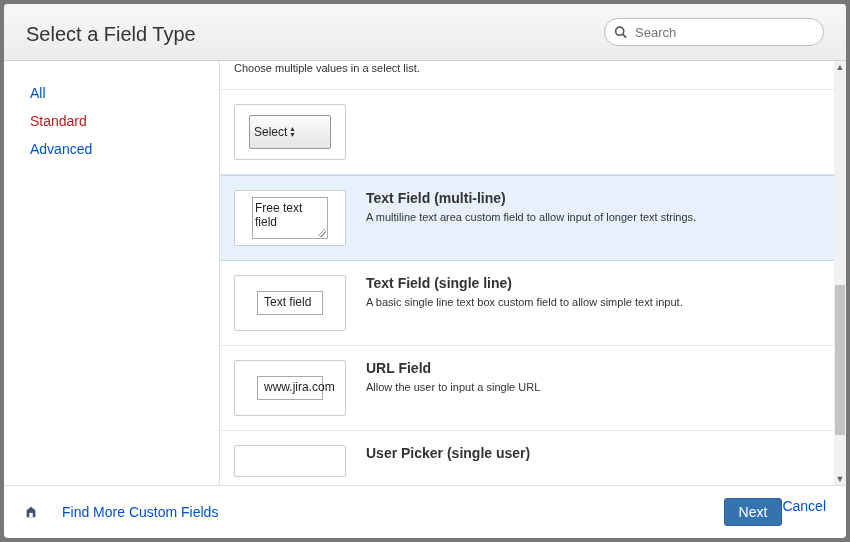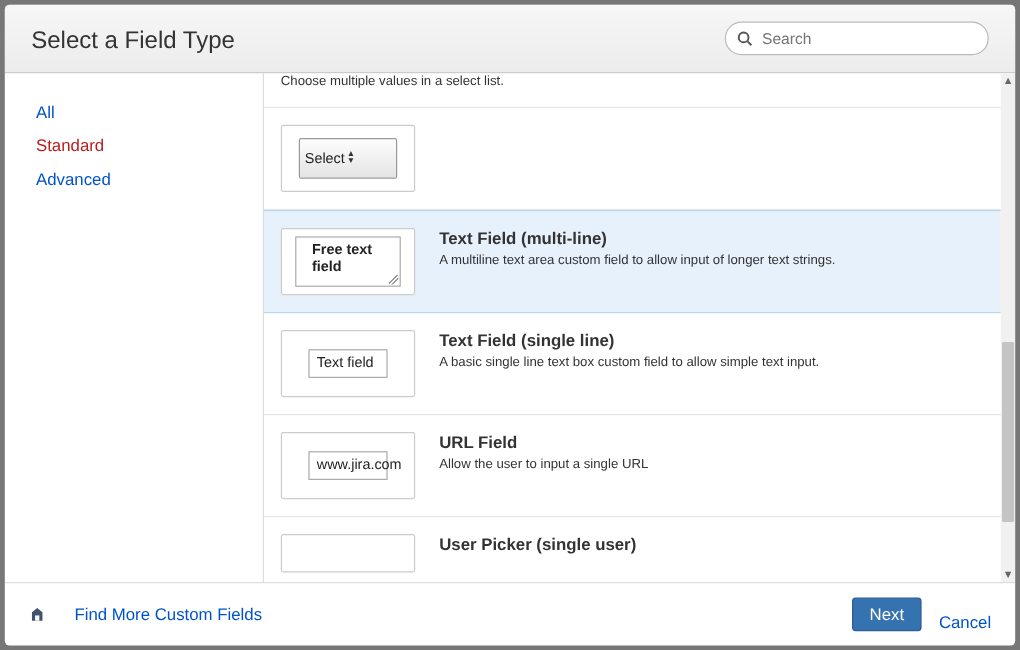--- a/index.html
+++ b/index.html
@@ -118,21 +118,21 @@
   }
   .pv-multiselect .opt { background: #dbe8f6; }
   .pv-select {
     width: 82px; height: 22px; border: 1px solid #999; border-radius: 2px;
     background: linear-gradient(#fdfdfd,#e4e4e4);
     display: flex; align-items: center; 
     padding: 16px 4px; font-size: 12px; color: #222;
   }
   .pv-select .arrows { width: 10px; display:flex; flex-direction:column; align-items:center; font-size:7px; line-height:6px; color:#333;}
   .pv-textarea {
-    width: 88px; height: 42px; border: 1px solid #aaa; background:#fff; font-size:12px; padding:3px 13px; color:#222; position:relative;font-weight:bold;
+    width: 76px; height: 42px; border: 1px solid #aaa; background:#fff; font-size:12px; padding:3px 2px; color:#222; position:relative;
   }
   .pv-textarea::after {
     content:''; position:absolute; right:1px; bottom:1px; width:8px; height:8px;
     background: linear-gradient(135deg, transparent 40%, #999 40%, #999 50%, transparent 50%, transparent 60%, #999 60%, #999 70%, transparent 70%);
   }
   .pv-textfield {
     width: 66px; height: 24px; border:1px solid #aaa; background:#fff; font-size:12px; padding:3px 6px; color:#222;
   }
   .scrollbar {
     position:absolute; right:0; top:0; bottom:0; width:12px; background:#f1f1f1;
@@ -146,21 +146,21 @@
     position:absolute; right:1px; width:10px; background:#c4c4c4; border-radius:1px;
   }
   .footer {
     border-top: 1px solid #ddd;
     padding: 12px 20px;
     display: flex;
     align-items: center;
     justify-content: space-between;
   }
   .find-link { color:#0052cc; font-size:14px; display:flex; align-items:center; gap:24px; cursor:pointer;}
-  .actions { display:flex; align-items:flex-end; gap:14px;}
+  .actions { display:flex; align-items:flex-start; }
   .btn-primary {
     background:#3572b0; color:#fff; border:1px solid #2b5e96; padding:5px 14px; border-radius:3px; font-size:14px; cursor:pointer;
   }
   .btn-link { color:#0052cc; font-size:14px; cursor:pointer; }
 </style>
 </head>
 <body>
 
 <div class="dialog">
 

